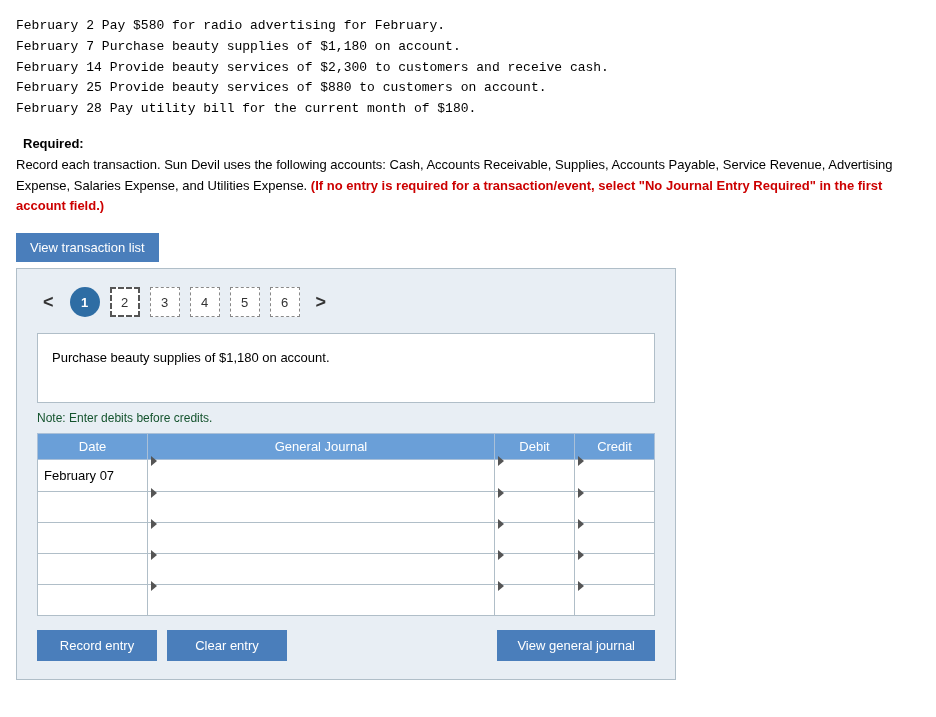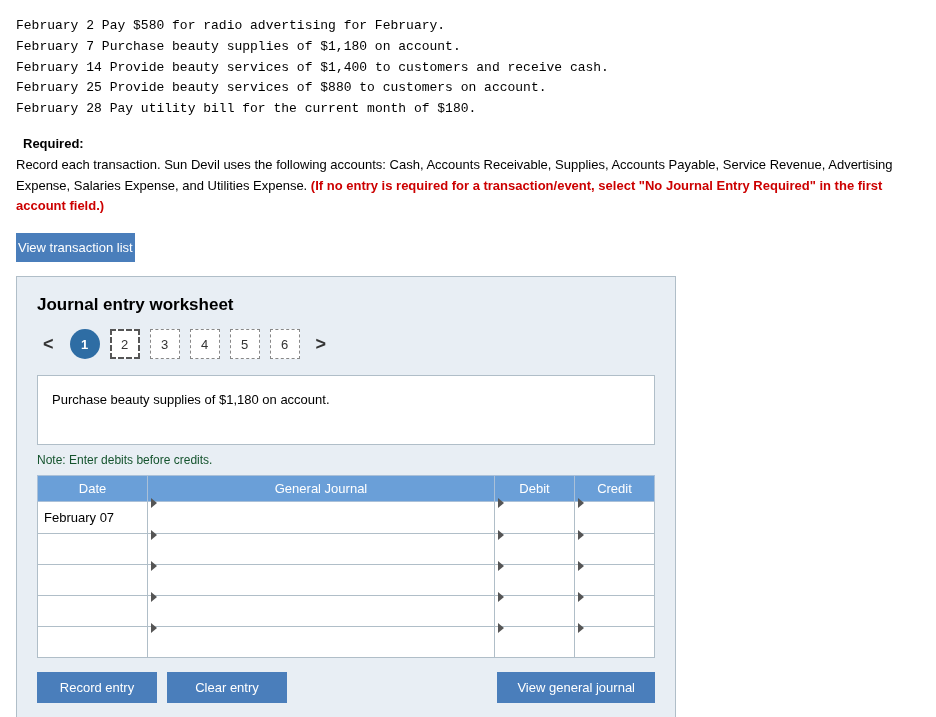--- a/index.html
+++ b/index.html
@@ -27,24 +27,24 @@
       padding-left: 7px;
     }
     .required-section .red-bold {
       color: #cc0000;
       font-weight: bold;
     }
     .view-transaction-btn {
       background-color: #4a7ebb;
       color: #fff;
       border: none;
-      padding: 7px 2px;
-      font-size: 13px;
-      cursor: pointer;
-      margin-bottom: 14px;
+      padding: 7px 14px;
+      font-size: 13px;
+      cursor: pointer;
+      margin-bottom: 6px;
       display: inline-block;
     }
 
     .worksheet-container {
       background: #e8eef4;
       border: 1px solid #b0bec8;
       padding: 18px 20px 18px 20px;
       max-width: 660px;
     }
     .worksheet-title {
@@ -179,37 +179,36 @@
   </style>
 </head>
 <body>
 
 
 
 
 <div class="transactions">
   <div><span>February  2</span>  <span>Pay $580 for radio advertising for February.</span></div>
   <div><span>February  7</span>  <span>Purchase beauty supplies of $1,180 on account.</span></div>
-  <div><span>February 14</span>  <span>Provide beauty services of $1,400 to customers and receive cash.</span></div>
+  <div><span>February 14</span>  <span>Provide beauty services of $2,300 to customers and receive cash.</span></div>
   <div><span>February 25</span>  <span>Provide beauty services of $880 to customers on account.</span></div>
   <div><span>February 28</span>  <span>Pay utility bill for the current month of $180.</span></div>
 </div>
 
 
 <div class="required-section">
   <span class="label">Required:</span><br>
   <span>Record each transaction. Sun Devil uses the following accounts: Cash, Accounts Receivable, Supplies, Accounts Payable, Service Revenue, Advertising Expense, Salaries Expense, and Utilities Expense. </span><span class="red-bold">(If no entry is required for a transaction/event, select "No Journal Entry Required" in the first account field.)</span>
 </div>
 
 
 <button class="view-transaction-btn">View transaction list</button>
 
 
 <div class="worksheet-container">
-  <div class="worksheet-title">Journal entry worksheet</div>
 
   <div class="nav-row">
     <button class="nav-arrow">&lt;</button>
 
     <div class="tab-circle">
       <span>1</span>
     </div>
 
     <div class="tab-number active-dashed">
       <span>2</span>

